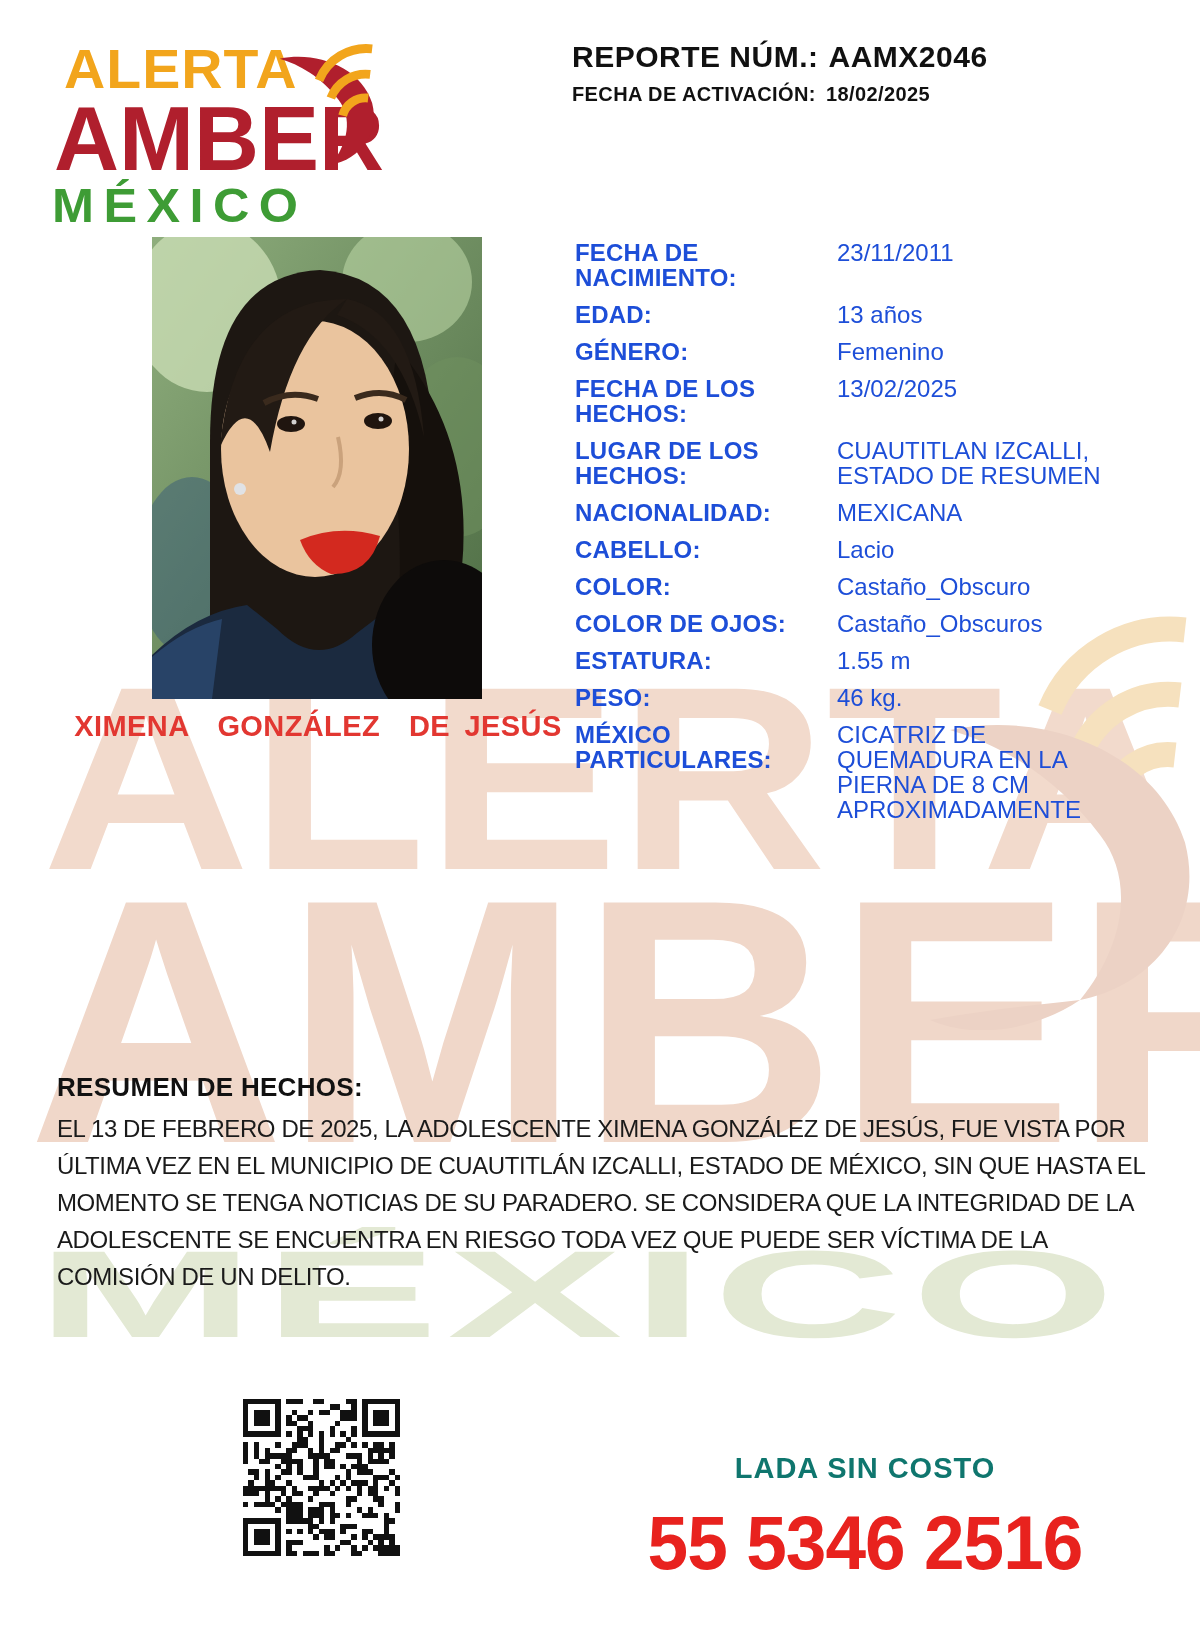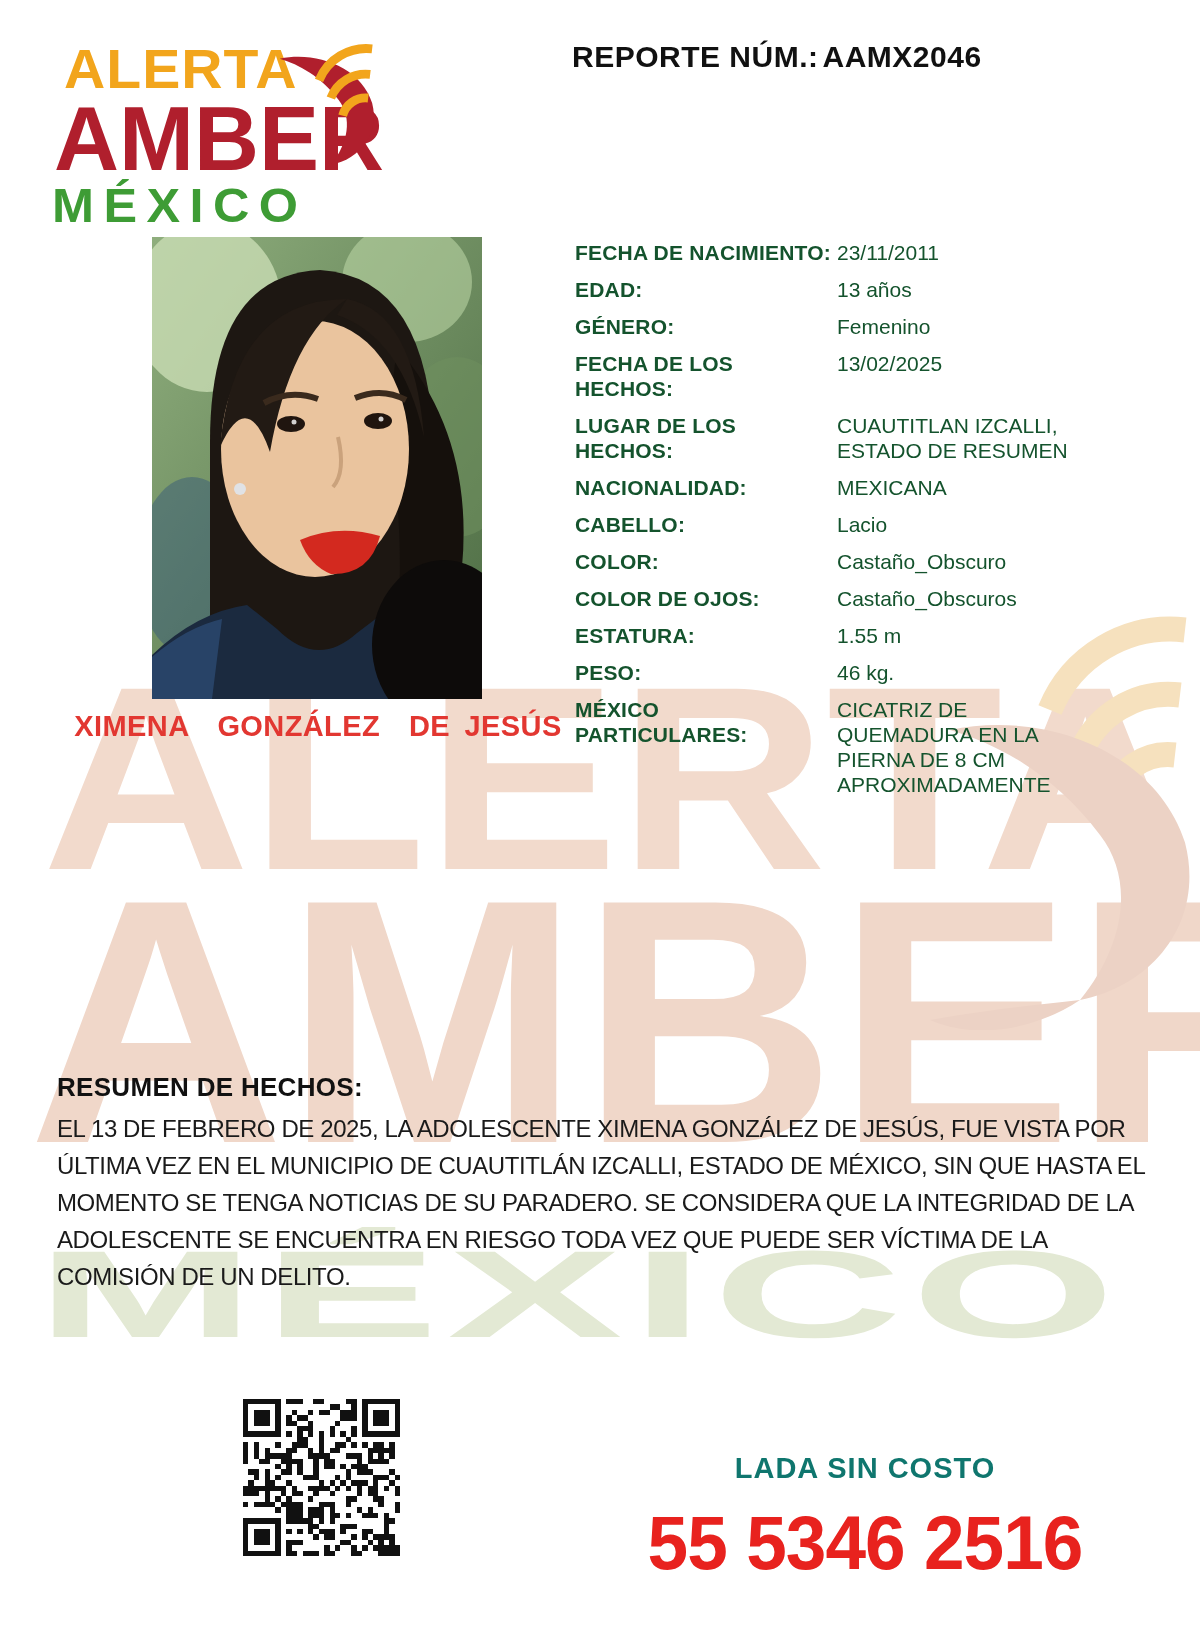--- a/index.html
+++ b/index.html
@@ -17,30 +17,30 @@
   
   .logo{position:absolute;left:50px;top:26px;width:330px;height:205px;}
   .logo .l1{position:absolute;left:14px;top:10px;font-size:56px;font-weight:bold;color:#f2a51c;letter-spacing:1px;transform:scaleX(1.02);transform-origin:left top;}
   .logo .l2{position:absolute;left:4px;top:62px;font-size:90px;font-weight:bold;color:#b01f2d;transform:scaleX(1.0);transform-origin:left top;}
   .logo .l3{position:absolute;left:2px;top:152px;font-size:48px;font-weight:bold;color:#3e9c35;letter-spacing:9px;transform:scaleX(1.05);transform-origin:left top;}
   .logo-swoosh{position:absolute;left:212px;top:2px;}
   
   .report{position:absolute;left:572px;top:40px;color:#111;}
   .report .line1{font-size:30px;font-weight:bold;letter-spacing:.5px;}
   .report .line2{font-size:20px;font-weight:bold;margin-top:9px;letter-spacing:.4px;}
-  .report .val{margin-left:4px;}
+  .report .val{margin-left:10px;}
   
   .photo{position:absolute;left:152px;top:237px;width:330px;height:462px;background:#4c6b43;}
   
   .subject-name{position:absolute;left:48px;top:710px;width:540px;text-align:center;
     font-size:29px;font-weight:bold;color:#e23731;white-space:pre;letter-spacing:.4px;word-spacing:6px;}
   
   .details{position:absolute;left:575px;top:240px;width:590px;
     display:grid;grid-template-columns:262px 1fr;row-gap:12px;column-gap:0;
-    font-size:21px;line-height:25px;color:#14532d;align-items:start;}
+    font-size:24px;line-height:25px;color:#1d4ed8;align-items:start;}
   .details .lab{font-weight:bold;white-space:pre-line;letter-spacing:.2px;}
   .details .val{white-space:pre-line;}
   
   .summary-heading{position:absolute;left:57px;top:1072px;font-size:26px;font-weight:bold;color:#111;letter-spacing:.3px;}
   .summary-body{position:absolute;left:57px;top:1110px;width:1100px;
     font-size:24px;line-height:37px;color:#1a1a1a;letter-spacing:-0.4px;}
   
   .qr{position:absolute;left:243px;top:1399px;width:157px;height:157px;}
   .qr svg{width:100%;height:100%;shape-rendering:crispEdges;}
   .footer-call{position:absolute;left:620px;top:1412px;width:490px;text-align:center;}
@@ -77,20 +77,23 @@
         <path d="M58,52 A52,52 0 0 1 112,20"></path>
         <path d="M70,70 A38,38 0 0 1 110,46"></path>
         <path d="M82,88 A24,24 0 0 1 108,70"></path>
       </g>
     </svg>
   </div>
 
   <div class="report">
     <div class="line1">
       <span>REPORTE NÚM.:</span><span class="val">AAMX2046</span>
+    </div>
+    <div class="line2">
+      <span>FECHA DE ACTIVACIÓN:</span><span class="val">18/02/2025</span>
     </div>
   </div>
 
   <svg class="photo" viewBox="0 0 330 462">
     <defs>
       <linearGradient id="bgg" x1="0" y1="0" x2="1" y2="1">
         <stop offset="0" stop-color="#8fae7d"></stop>
           <stop offset="1" stop-color="#4c6b43"></stop>
       </linearGradient>
     </defs>

